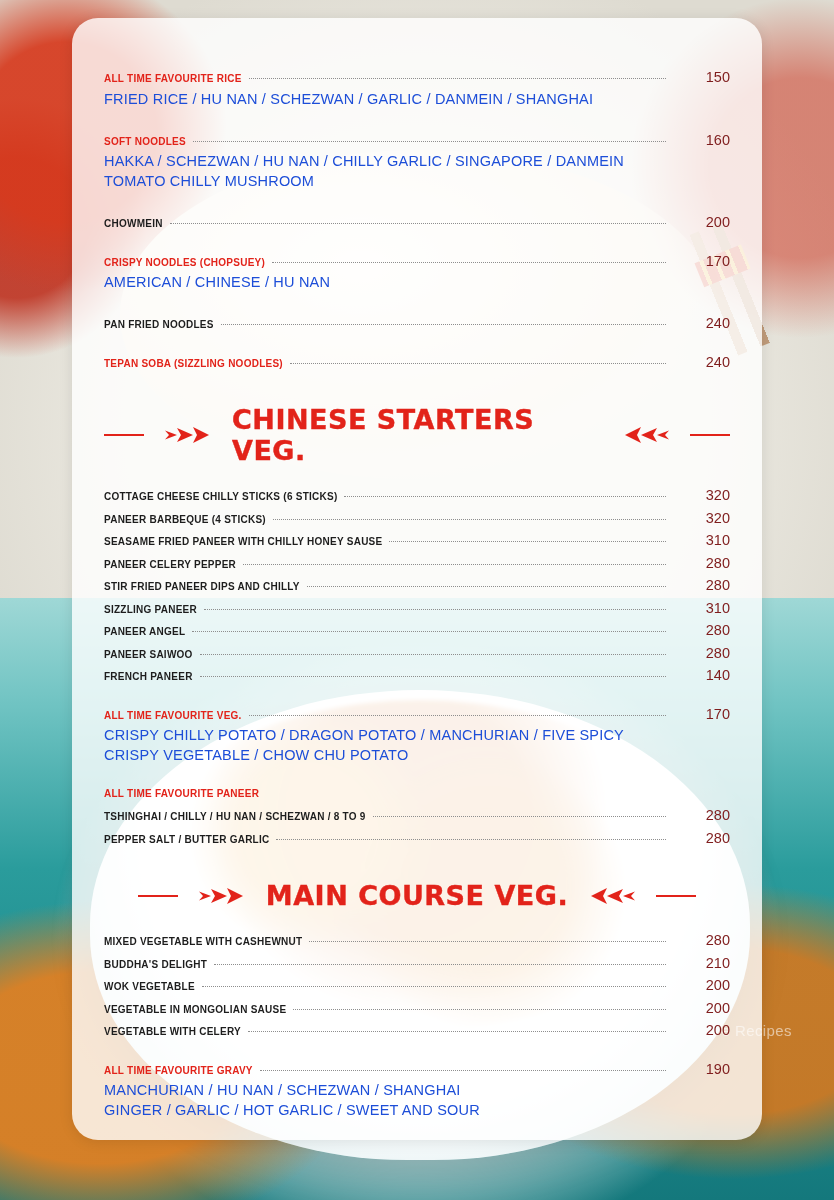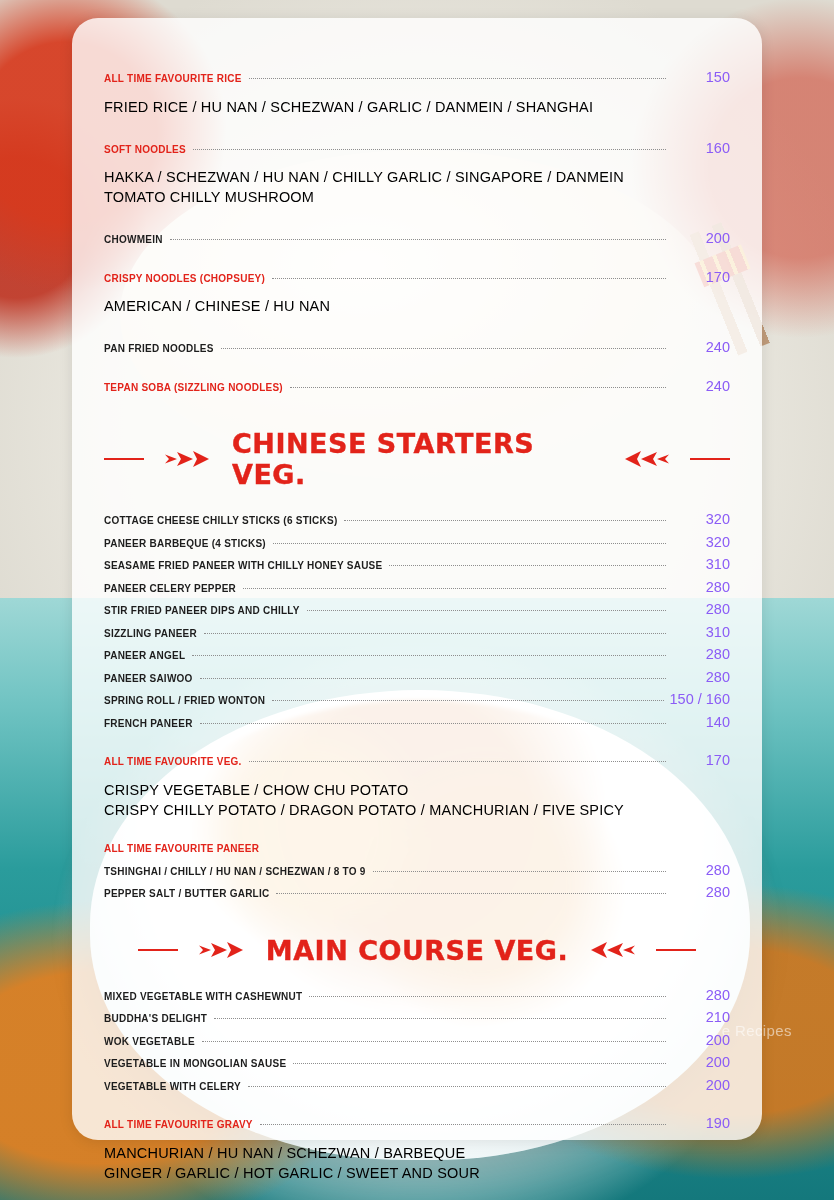--- a/index.html
+++ b/index.html
@@ -124,31 +124,31 @@
   .row.red .name { color: #e2231a; }
   .dots {
     flex: 1 1 auto;
     margin: 0 6px 0 7px;
     border-bottom: 1px dotted #8e8e8e;
     transform: translateY(-3px);
     min-width: 10px;
   }
   .price {
     font-size: 14.5px;
-    color: #8b5cf6;
+    color: #7f1d1d;
     white-space: nowrap;
     text-align: right;
     min-width: 58px;
   }
   .sub {
     font-size: 14.5px;
-    color: #000000;
+    color: #1d4ed8;
     letter-spacing: .2px;
     line-height: 1.38;
-    margin-top: 12px;
+    margin-top: 4px;
   }
   .sub div { white-space: nowrap; }
 
   .block { margin-bottom: 0; }
   .gap-lg { height: 24px; }
   .gap-sm { height: 9px; }
 
   .tight .row + .row { margin-top: 8px; }
 
   
@@ -311,40 +311,35 @@
             <span class="name">PANEER ANGEL</span>
             <span class="dots"></span>
             <span class="price">280</span>
           </div>
           <div class="row">
             <span class="name">PANEER SAIWOO</span>
             <span class="dots"></span>
             <span class="price">280</span>
           </div>
           <div class="row">
-            <span class="name">SPRING ROLL / FRIED WONTON</span>
-            <span class="dots"></span>
-            <span class="price">150 / 160</span>
-          </div>
-          <div class="row">
             <span class="name">FRENCH PANEER</span>
             <span class="dots"></span>
             <span class="price">140</span>
           </div>
         </div>
         <div class="gap-lg"></div>
         <div class="block">
           <div class="row red">
             <span class="name">ALL TIME FAVOURITE VEG.</span>
             <span class="dots"></span>
             <span class="price">170</span>
           </div>
           <div class="sub">
+            <div>CRISPY CHILLY POTATO / DRAGON POTATO / MANCHURIAN / FIVE SPICY</div>
             <div>CRISPY VEGETABLE / CHOW CHU POTATO</div>
-            <div>CRISPY CHILLY POTATO / DRAGON POTATO / MANCHURIAN / FIVE SPICY</div>
           </div>
         </div>
         <div class="gap-lg"></div>
         <div class="block">
           <div class="row red">
             <span class="name">ALL TIME FAVOURITE PANEER</span>
             <span class="dots" style="border-bottom: none;"></span>
             <span class="price"></span>
           </div>
         </div>
@@ -413,20 +408,20 @@
           </div>
         </div>
         <div class="gap-lg"></div>
         <div class="block">
           <div class="row red">
             <span class="name">ALL TIME FAVOURITE GRAVY</span>
             <span class="dots"></span>
             <span class="price">190</span>
           </div>
           <div class="sub">
-            <div>MANCHURIAN / HU NAN / SCHEZWAN / BARBEQUE</div>
+            <div>MANCHURIAN / HU NAN / SCHEZWAN / SHANGHAI</div>
             <div>GINGER / GARLIC / HOT GARLIC / SWEET AND SOUR</div>
           </div>
         </div>
         <div class="gap-sm"></div>
       </div>
   </div>
 </div>
 
 </body></html>

